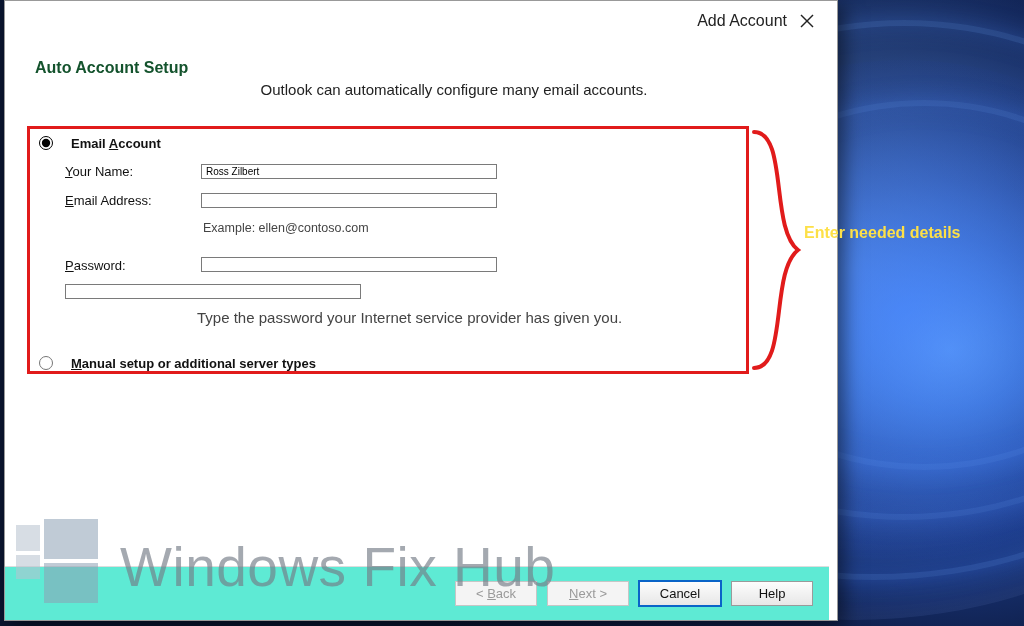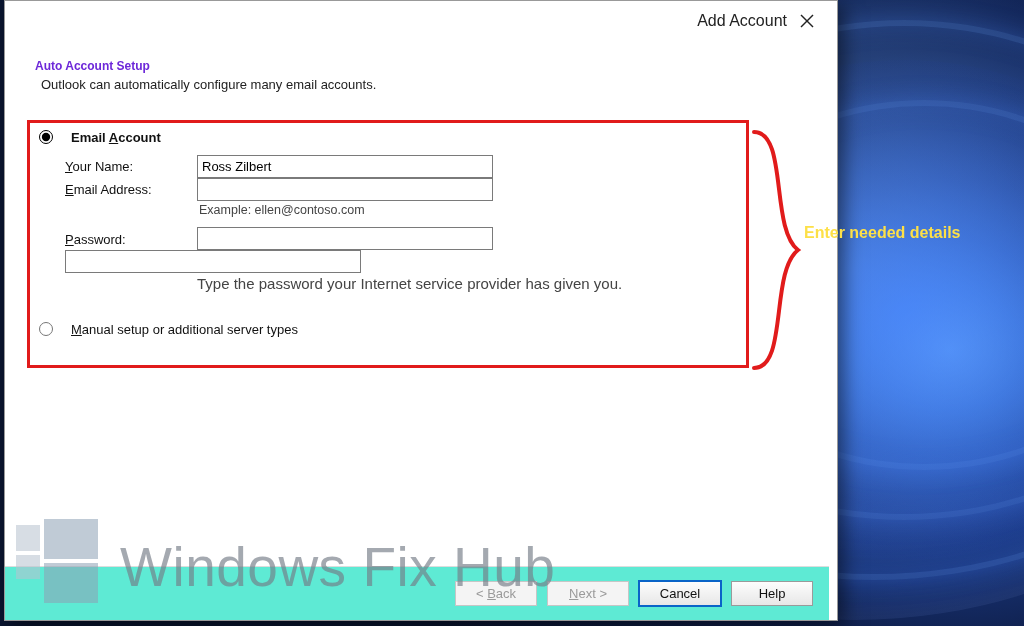--- a/index.html
+++ b/index.html
@@ -62,22 +62,22 @@
     .close-btn {
       width: 40px; height: 30px;
       display:flex; align-items:center; justify-content:center;
       cursor:pointer;
       color:#222;
     }
     .close-btn svg { width:14px; height:14px; }
     .header-block {
       padding: 18px 0 10px 30px;
     }
-    .header-title { font-weight:700; font-size:12px; color:#6d28d9; }
-    .header-sub { font-size:13px; color:#222; margin: 4px 0 0 6px; }
+    .header-title { font-weight:700; font-size:16px; color:#14532d; }
+    .header-sub { font-size:15px; color:#222; margin: 4px 0 0 36px; text-align: center; }
 
     .content {
       position: relative;
       padding: 22px 14px 0 20px;
     }
     .highlight-box {
       position:absolute;
       top: 18px; left: 22px;
       width: 722px; height: 248px;
       border: 3px solid #e11b1b;
@@ -88,39 +88,40 @@
     .radio-label { font-weight:700; font-size:13px; color:#111; }
     .radio-label .ul { text-decoration:underline; }
 
     .form-grid {
       display:grid;
       grid-template-columns: 128px 296px;
       column-gap: 4px;
       row-gap: 0px;
       margin-left: 40px;
       align-items:center;
+      gap:8px;
     }
     .lbl { font-size:13px; color:#111; padding:3px 0; }
     .lbl .ul { text-decoration:underline; }
     .txt {
-      width: 296px; height: 23px;
+      width: 296px; height: 15px;
       border:1px solid #7a7a7a;
       padding: 2px 4px;
-      font-size:13px;
+      font-size:10px;
       font-family: inherit;
     }
     .hint {
       grid-column: 2;
       font-size:12.5px; color:#444;
       padding: 2px 0 12px 2px;
     }
     .hint.wide { grid-column: 1 / 3; padding-left: 132px; font-size:15px; white-space:nowrap;}
 
     .radio-row.manual { margin-top: 18px; margin-left:14px;}
-    .radio-row.manual .radio-label { font-weight:400; }
+    .radio-row.manual .radio-label { font-weight:700; }
 
     .annotation {
       position:absolute;
       left: 804px; top: 224px;
       font-weight:700; font-size:16px;
       color:#fde047;
       white-space:nowrap;
       text-align:right;
     }
     .brace-svg {

